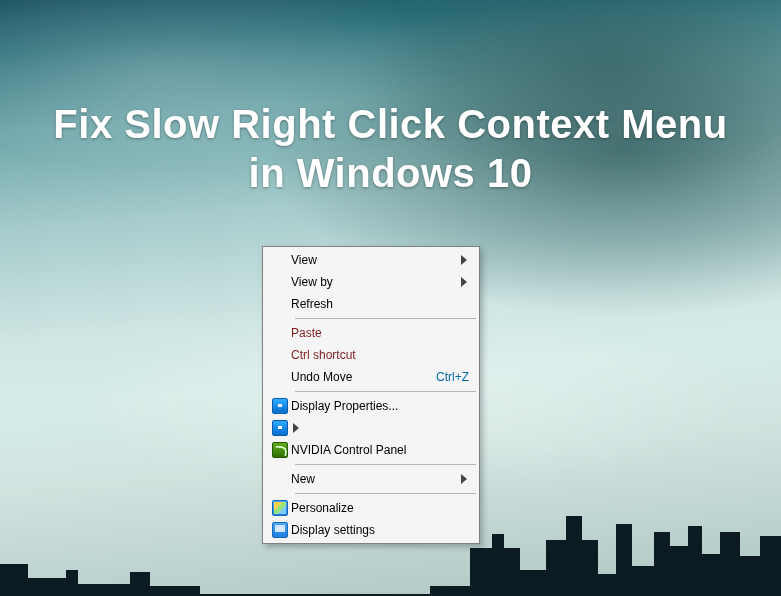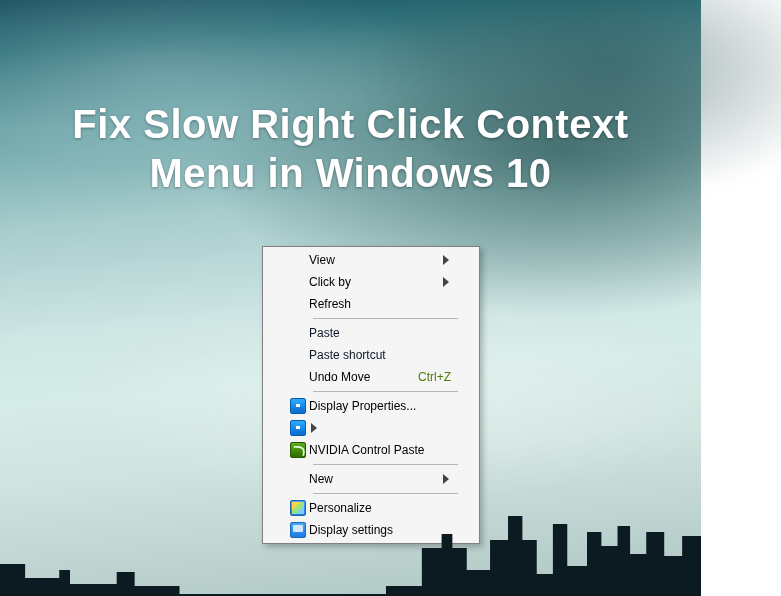--- a/index.html
+++ b/index.html
@@ -1,19 +1,19 @@
 <!DOCTYPE html>
 <html><head>
 <meta charset="utf-8">
 <style>
   * { box-sizing: border-box; margin: 0; padding: 0; }
   html, body { width: 781px; height: 596px; overflow: hidden; font-family: "Segoe UI", Arial, sans-serif; }
   .stage {
     position: relative;
-    width: 701px;
+    width: 781px;
     height: 596px;
     background:
       radial-gradient(ellipse 600px 280px at 80% 25%, #4f7a7a 0%, rgba(79,122,122,0) 60%),
       linear-gradient(175deg,
         #1c5362 0%,
         #2b6f79 8%,
         #6ea6aa 20%,
         #a7cccc 35%,
         #cfe6e4 52%,
         #d6ece8 62%,
@@ -57,46 +57,46 @@
   }
 
   .context-menu {
     position: absolute;
     left: 262px;
     top: 246px;
     width: 218px;
     background: #f5f5f5;
     border: 1px solid #808080;
     box-shadow: 3px 3px 6px rgba(0,0,0,.25);
-    padding: 2px 20px;
+    padding: 2px 2px;
     font-size: 12px;
     color: #000;
   }
   .menu-item {
     display: flex;
     align-items: center;
     height: 22px;
     padding: 0 8px 0 4px;
     cursor: default;
     white-space: nowrap;
   }
   .menu-item .icon-slot {
     width: 22px; height: 16px;
     display: flex; align-items: center; justify-content: center;
     flex: 0 0 22px;
   }
   .menu-item .label { flex: 1 1 auto; }
-  .menu-item .accel { flex: 0 0 auto; color: #4d7c0f; padding-left: 8px; margin-left: 9px; }
+  .menu-item .accel { flex: 0 0 auto; color: #0369a1; padding-left: 8px; margin-left: 9px; }
   .menu-item .arrow {
     flex: 0 0 auto;
     width: 10px; height: 10px;
     display: flex; align-items: center; justify-content: center;
     color: #444;
   }
-  .menu-item.disabled { color: #0f172a; justify-content: space-between; }
+  .menu-item.disabled { color: #7f1d1d; justify-content: space-between; }
   .menu-sep {
     height: 1px;
     background: #b7b7b7;
     margin: 3px 1px 3px 30px;
   }
   .arrow svg { width: 6px; height: 10px; display: block; }
 
   
   .ic { width: 16px; height: 16px; display: inline-block; border-radius: 2px; }
   .ic-display {
@@ -144,21 +144,21 @@
       <span class="label">View</span>
       <span class="arrow">
         <svg viewBox="0 0 6 10">
             <path d="M0 0 L6 5 L0 10 Z" fill="currentColor"></path>
           </svg>
       </span>
     </div>
 
     <div class="menu-item">
       <span class="icon-slot"></span>
-      <span class="label">Click by</span>
+      <span class="label">View by</span>
       <span class="arrow">
         <svg viewBox="0 0 6 10">
             <path d="M0 0 L6 5 L0 10 Z" fill="currentColor"></path>
           </svg>
       </span>
     </div>
 
     <div class="menu-item">
       <span class="icon-slot"></span>
       <span class="label">Refresh</span>
@@ -166,21 +166,21 @@
 
     <div class="menu-sep"></div>
 
     <div class="menu-item disabled">
       <span class="icon-slot"></span>
       <span class="label">Paste</span>
     </div>
 
     <div class="menu-item disabled">
       <span class="icon-slot"></span>
-      <span class="label">Paste shortcut</span>
+      <span class="label">Ctrl shortcut</span>
     </div>
 
     <div class="menu-item">
       <span class="icon-slot"></span>
       <span class="label">Undo Move</span>
       <span class="accel">Ctrl+Z</span>
     </div>
 
     <div class="menu-sep"></div>
 
@@ -199,21 +199,21 @@
         <svg viewBox="0 0 6 10">
             <path d="M0 0 L6 5 L0 10 Z" fill="currentColor"></path>
           </svg>
       </span>
     </div>
 
     <div class="menu-item">
       <span class="icon-slot">
           <span class="ic ic-nvidia"></span>
         </span>
-      <span class="label">NVIDIA Control Paste</span>
+      <span class="label">NVIDIA Control Panel</span>
     </div>
 
     <div class="menu-sep"></div>
 
     <div class="menu-item">
       <span class="icon-slot"></span>
       <span class="label">New</span>
       <span class="arrow">
         <svg viewBox="0 0 6 10">
             <path d="M0 0 L6 5 L0 10 Z" fill="currentColor"></path>

